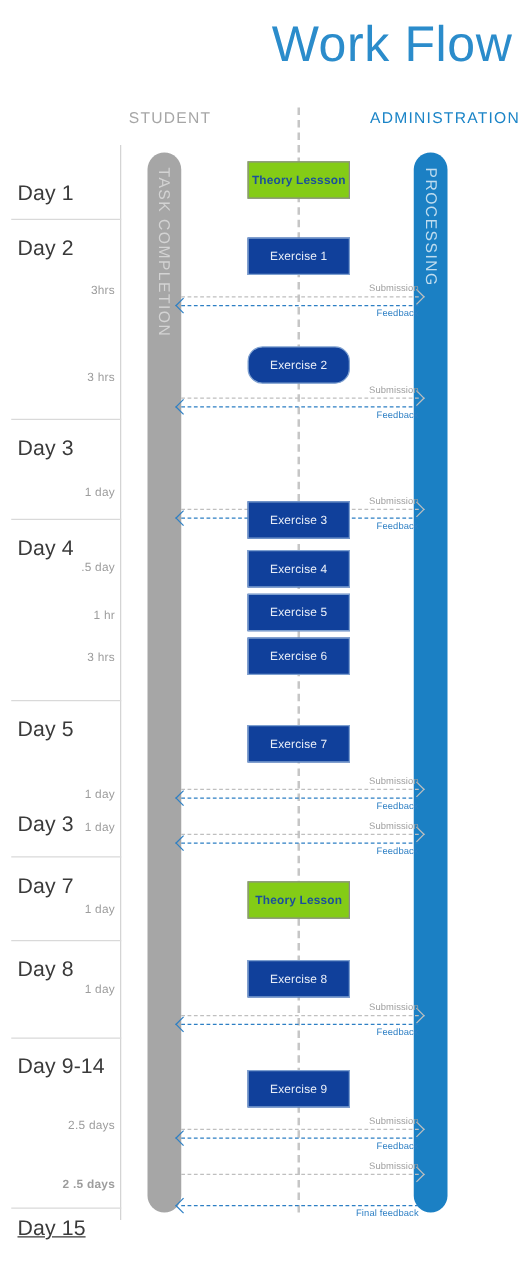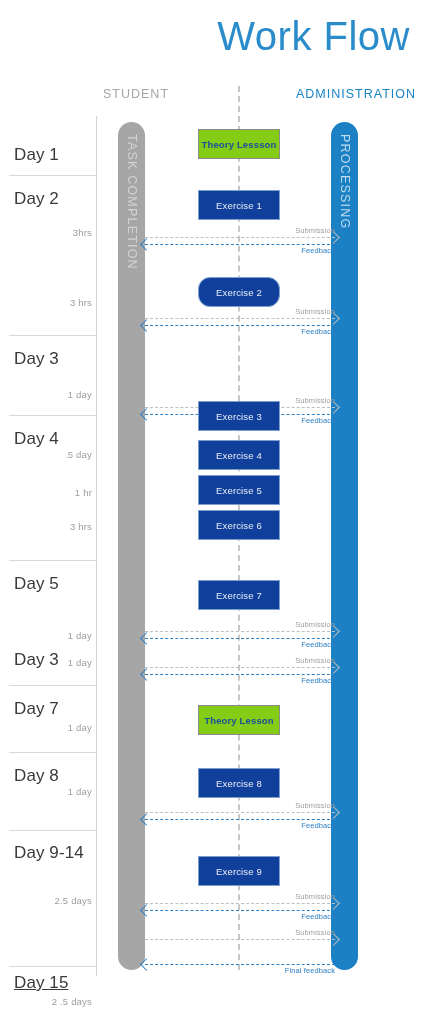--- a/index.html
+++ b/index.html
@@ -235,21 +235,21 @@
       <div class="dur-label" style="top: 297px;">3 hrs</div>
       <div class="dur-label" style="top: 389px;">1 day</div>
       <div class="dur-label" style="top: 449px;">.5 day</div>
       <div class="dur-label" style="top: 487px;">1 hr</div>
       <div class="dur-label" style="top: 521px;">3 hrs</div>
       <div class="dur-label" style="top: 630px;">1 day</div>
       <div class="dur-label" style="top: 657px;">1 day</div>
       <div class="dur-label" style="top: 722px;">1 day</div>
       <div class="dur-label" style="top: 786px;">1 day</div>
       <div class="dur-label" style="top: 895px;">2.5 days</div>
-      <div class="dur-label" style="top: 996px;">2 .5 days</div>
+      <div class="dur-label" style="top: 942px; font-weight: bold;">2 .5 days</div>
     </div>
 
   <div class="lane student">
     <span class="lane-text">TASK COMPLETION</span>
   </div>
   <div class="lane admin">
     <span class="lane-text">PROCESSING</span>
   </div>
 
   <div class="spine"></div>

